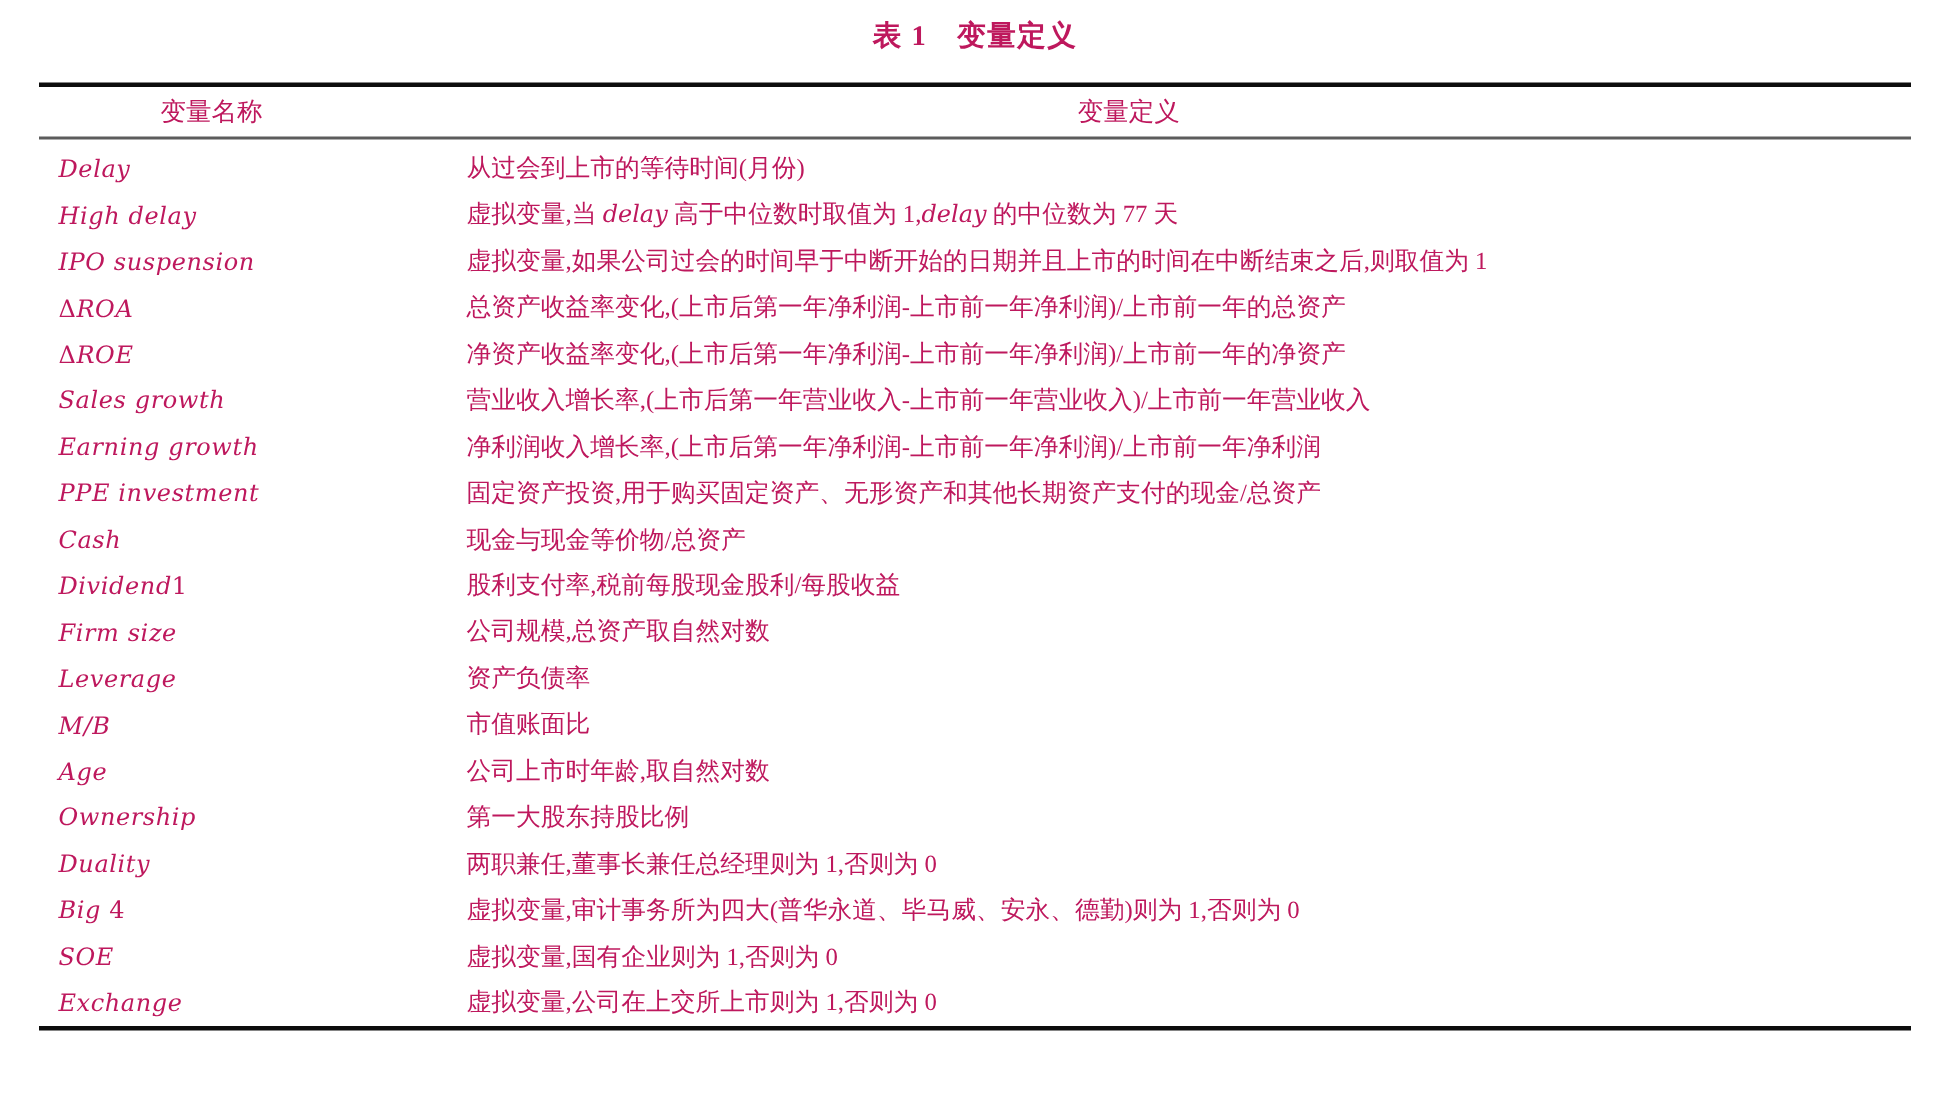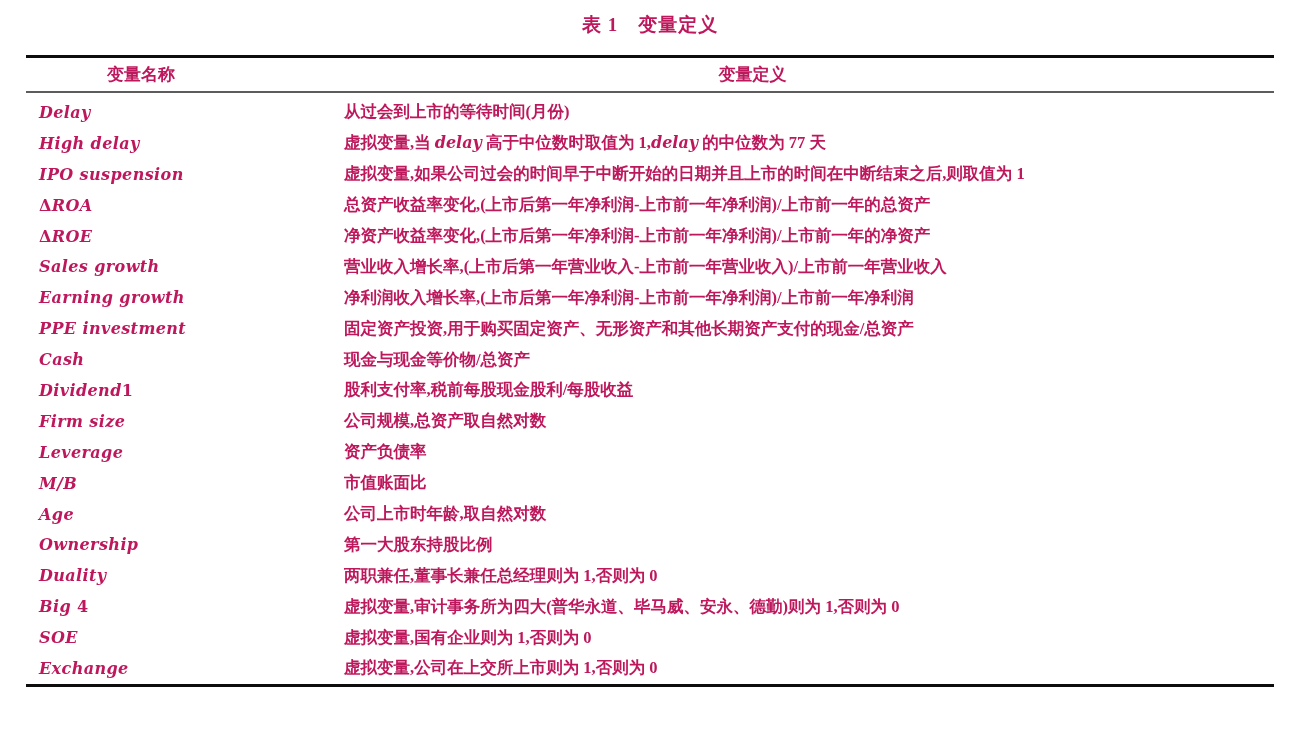--- a/index.html
+++ b/index.html
@@ -16,21 +16,20 @@
     padding-top: 12px;
     text-align: center;
     font-weight: 700;
     font-size: 19px;
     line-height: 26px;
     letter-spacing: 1px;
   }
   .vtable {
     margin: 17px auto 16px auto;
     width: 1248px;
-    font-weight: bold;
   }
   .thead {
     display: flex;
     align-items: center;
     height: 33px;
     border-top: 3px solid #0d0d0d;
     border-bottom: 2px solid #5c5c5c;
     font-size: 17px;
   }
   .th1 {
@@ -48,21 +47,20 @@
   .tbody {
     padding-top: 4px;
     border-bottom: 3px solid #0d0d0d;
   }
   .row {
     display: flex;
     align-items: center;
     height: 30.9px;
     font-size: 16.5px;
     white-space: nowrap;
-    gap: 33px;
   }
   .name-cell {
     width: 285px;
     box-sizing: border-box;
     padding-left: 13px;
     font-style: italic;
     font-family: "DejaVu Serif", "Liberation Serif", serif;
     font-size: 16px;
     letter-spacing: 0.4px;
   }

